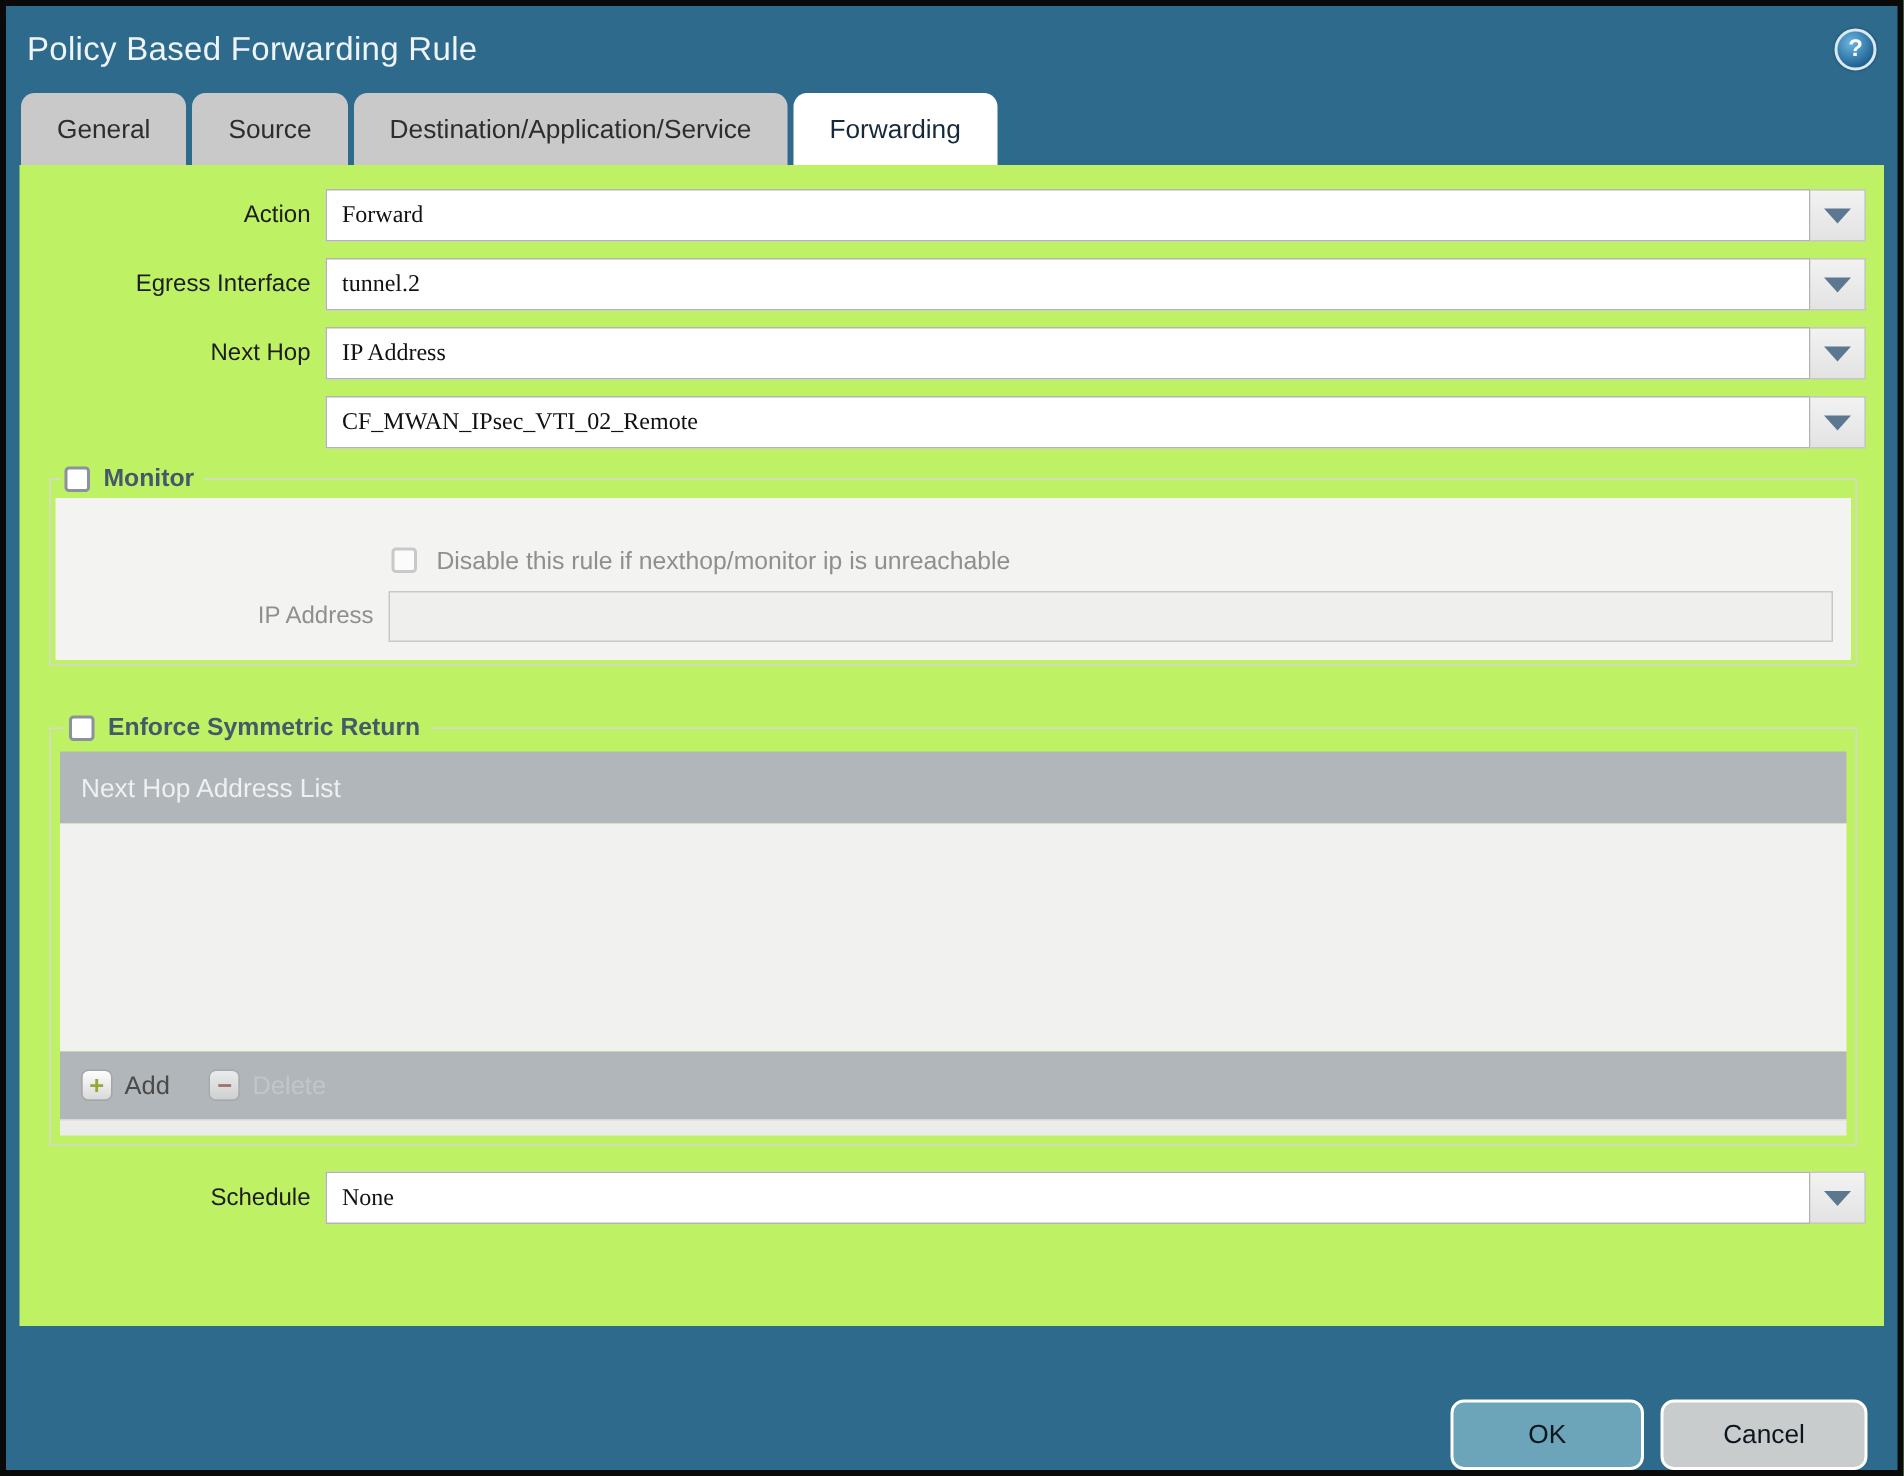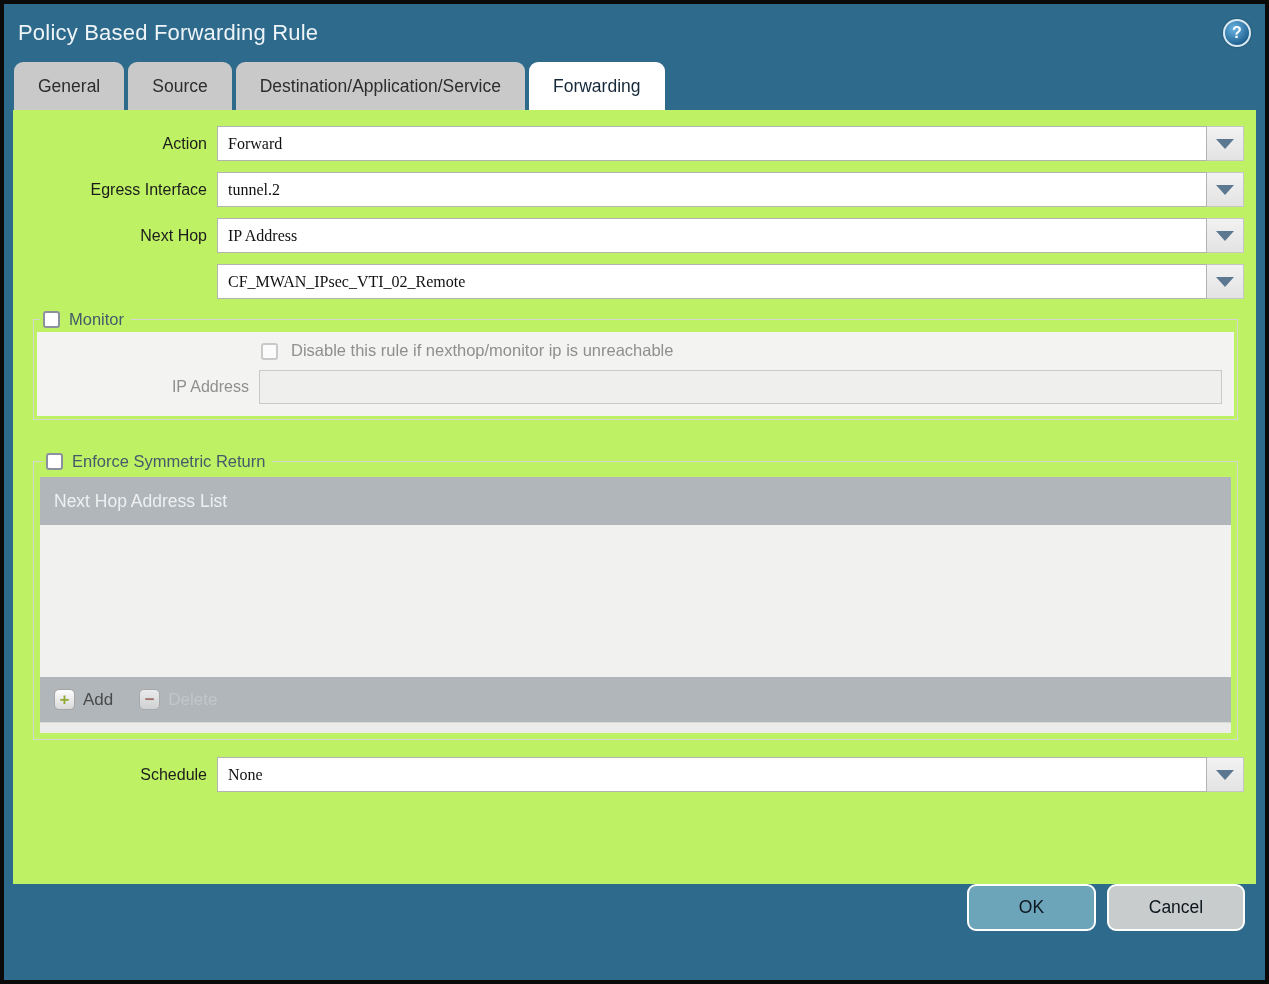--- a/index.html
+++ b/index.html
@@ -129,21 +129,21 @@
   }
   legend.group-legend {
     display: flex;
     align-items: center;
     gap: 9px;
     padding: 0 7px 0 3px;
     margin-left: 3px;
   }
   .legend-label {
     font-size: 16.5px;
-    font-weight: normal;
+    font-weight: bold;
     color: #45596b;
   }
   .checkbox {
     width: 17px; height: 17px;
     background: #ffffff;
     border: 2px solid #8b919e;
     border-radius: 3px;
     cursor: pointer;
     flex: none;
   }
@@ -159,22 +159,23 @@
   .group-body .form-label { width: 222px; color: #8f8f8f; }
   .group-body .form-row { margin-bottom: 10px; margin-right: 12px; }
   .group-body .form-row:last-child { margin-bottom: 0; }
   .beige {
     background: #f5efda;
     border-color: #c9c9c9;
   }
   .checkbox-row {
     padding-left: 224px;
     display: flex;
-    align-items: flex-end;
+    align-items: flex-start;
     gap: 13px;
+    margin-top: 24px;
   }
   .disabled-text {
     font-size: 16.5px;
     color: #8f8f8f;
   }
   .text-input {
     flex: 1;
     height: 34px;
     border: 1px solid #c9c9c9;
     background: #efefee;
@@ -232,21 +233,21 @@
     height: 11px;
     background: #ececeb;
     border-top: 1px solid #d8d8d8;
   }
   .schedule-row { margin-top: 17px; }
   
   .footer {
     flex: none;
     height: 96px;
     display: flex;
-    align-items: flex-start;
+    align-items: flex-end;
     justify-content: flex-end;
     gap: 11px;
     padding-right: 20px;
   }
   .btn {
     height: 47px;
     border-radius: 9px;
     border: 2px solid #ffffff;
     font-family: "Liberation Sans", sans-serif;
     font-size: 17.5px;

